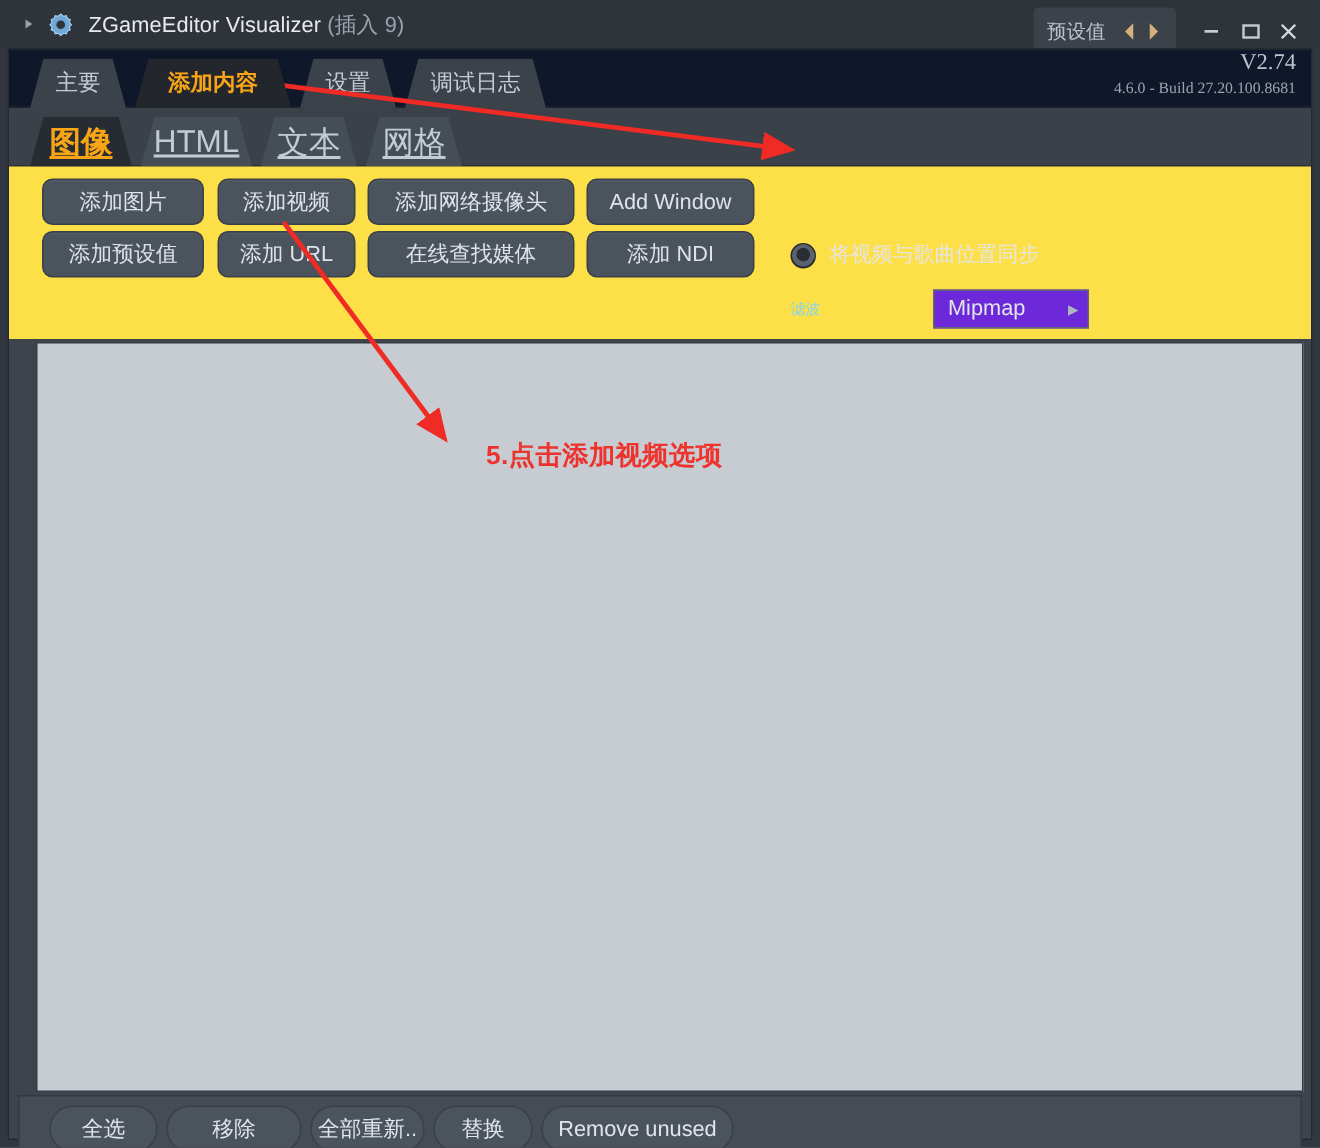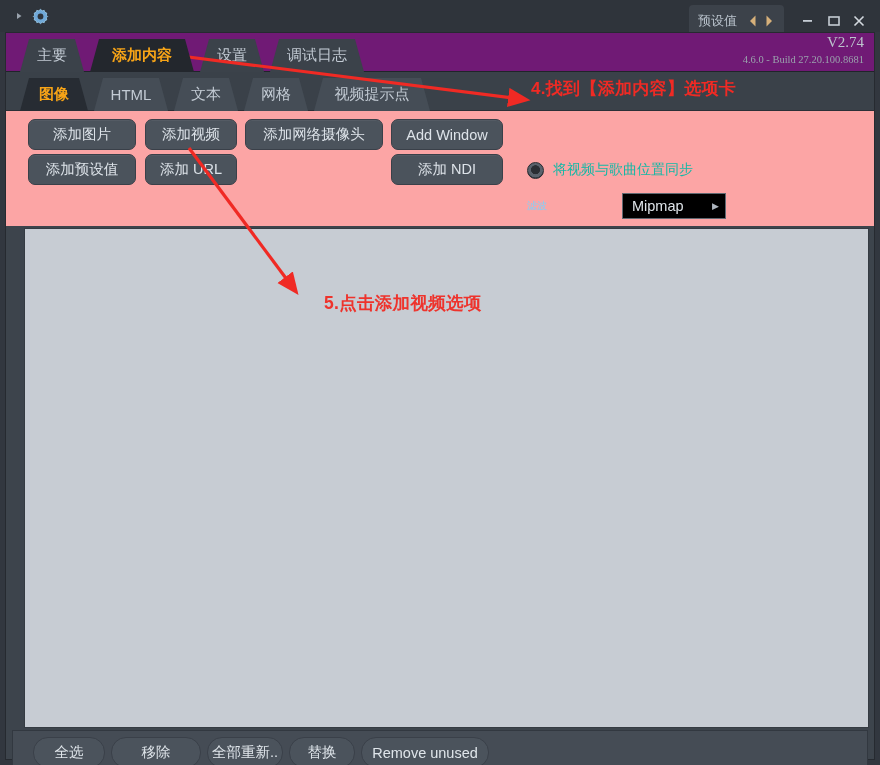--- a/index.html
+++ b/index.html
@@ -74,21 +74,21 @@
     left: 5px; top: 32px;
     width: 870px; height: 728px;
     background: #3d444c;
     border: 1px solid #262a30;
   }
 
   
   .maintabs {
     position: absolute; left: 0; top: 0;
     width: 868px; height: 39px;
-    background: #701a75;
+    background: #0f172a;
     border-bottom: 1px solid #20242a;
   }
   .tab {
     position: absolute;
     top: 6px;
     height: 33px;
     display: flex; align-items: center; justify-content: center;
     font-size: 15px;
     color: #c3cbd4;
     cursor: default;
@@ -118,40 +118,41 @@
     position: absolute; left: 0; top: 39px;
     width: 868px; height: 39px;
     background: #3a4149;
     border-bottom: 1px solid #2b3037;
   }
   .stab {
     position: absolute;
     top: 6px;
     height: 33px;
     display: flex; align-items: center; justify-content: center;
-    font-size: 15px;
+    font-size: 21px;
     color: #c3cbd4;
     background: #454d56;
     clip-path: polygon(9px 0, calc(100% - 9px) 0, 100% 100%, 0 100%);
     padding: 0 14px;
     white-space: nowrap;
     cursor: default;
+    text-decoration: underline;
   }
   .stab.active {
     background: #272c33;
     color: #f7a417;
     font-weight: bold;
     z-index: 3;
   }
 
   
   .btnarea {
     position: absolute; left: 0; top: 78px;
     width: 868px; height: 115px;
-    background: #fca5a5;
+    background: #fde047;
     text-align: center;
   }
   .pill {
     position: absolute;
     height: 31px;
     border-radius: 7px;
     background: #4b535c;
     border: 1px solid #3a4049;
     color: #dde3e9;
     font-size: 14.5px;
@@ -167,30 +168,30 @@
     left: 521px; top: 128px;
     display: flex; align-items: center;
   }
   .radio-knob {
     width: 17px; height: 17px; border-radius: 50%;
     background: radial-gradient(circle at 50% 45%, #2a2e34 0 38%, #5a626c 43% 66%, #3a4049 70% 100%);
     border: 1px solid #252a30;
     flex: 0 0 auto;
   }
   .opt-radio-label {
-    margin-left: 9px; font-size: 14px; color: #14b8a6; white-space: nowrap;
+    margin-left: 9px; font-size: 14px; color: #e5e5e5; white-space: nowrap;
   }
   .filter-row {
     position: absolute; left: 521px; top: 160px;
     display: flex; align-items: center;
   }
   .filter-label { font-size: 10px; color: #7dd3fc; width: 95px; }
   .combo {
     width: 104px; height: 26px;
-    background: #000000;
+    background: #6d28d9;
     border: 1px solid #5f6871;
     display: flex; align-items: center;
     padding: 0 6px 0 9px;
     color: #dfe5ea;
     font-size: 14.5px;
     justify-content: space-between;
   }
   .combo .caret { font-size: 9px; color: #aeb6bf; }
 
   
@@ -246,20 +247,24 @@
     <div class="tb-arrow">
       <svg width="10" height="10" viewBox="0 0 10 10">
           <path d="M3 2 L7.5 5 L3 8 Z" fill="#9aa3ad"></path>
         </svg>
     </div>
     <div class="gear">
       <svg width="17" height="17" viewBox="0 0 20 20">
         <path d="M10 1.6 L12 3.3 L14.4 2.8 L15.2 5.1 L17.4 6 L16.8 8.4 L18.4 10 L16.8 11.6 L17.4 14 L15.2 14.9 L14.4 17.2 L12 16.7 L10 18.4 L8 16.7 L5.6 17.2 L4.8 14.9 L2.6 14 L3.2 11.6 L1.6 10 L3.2 8.4 L2.6 6 L4.8 5.1 L5.6 2.8 L8 3.3 Z" fill="#6fa8d8" stroke="#9fd0ef" stroke-width="0.9"></path>
         <circle cx="10" cy="10" r="3.4" fill="#2f343b"></circle>
       </svg>
+    </div>
+    <div class="tb-title">
+      <span>ZGameEditor Visualizer</span>
+      <span class="sub">(插入 9)</span>
     </div>
 
     <div class="tb-right">
       <div class="preset-group">
         <span class="preset-label">预设值</span>
         <span class="nav-arrow">
           <svg width="12" height="14" viewBox="0 0 12 14">
               <path d="M8.5 1.5 L3 7 L8.5 12.5 Z" fill="#d6b07a"></path>
             </svg>
         </span>
@@ -315,23 +320,20 @@
         </div>
       <div class="stab" style="left:88px;width:74px;">
         <span>HTML</span>
         </div>
       <div class="stab" style="left:168px;width:64px;">
         <span>文本</span>
         </div>
       <div class="stab" style="left:238px;width:64px;">
         <span>网格</span>
         </div>
-      <div class="stab" style="left:308px;width:116px;">
-        <span>视频提示点</span>
-        </div>
     </div>
 
     <div class="btnarea">
       <div class="pill" style="left:22px;top:8px;width:108px;">
         <span>添加图片</span>
         </div>
       <div class="pill" style="left:239px;top:8px;width:138px;">
         <span>添加网络摄像头</span>
         </div>
       <div class="pill" style="left:139px;top:8px;width:92px;">
@@ -339,20 +341,23 @@
         </div>
       <div class="pill" style="left:385px;top:8px;width:112px;">
         <span>Add Window</span>
         </div>
 
       <div class="pill" style="left:139px;top:43px;width:92px;">
         <span>添加 URL</span>
         </div>
       <div class="pill" style="left:22px;top:43px;width:108px;">
         <span>添加预设值</span>
+        </div>
+      <div class="pill" style="left:239px;top:43px;width:138px;">
+        <span>在线查找媒体</span>
         </div>
       <div class="pill" style="left:385px;top:43px;width:112px;">
         <span>添加 NDI</span>
         </div>
     </div>
 
     <div class="opt-radio">
       <span class="radio-knob"></span>
       <span class="opt-radio-label">将视频与歌曲位置同步</span>
     </div>
@@ -389,16 +394,15 @@
   <svg class="arrows" viewBox="0 0 880 765">
     <defs>
       <marker id="ah" markerWidth="9" markerHeight="9" refX="1.5" refY="3" orient="auto">
         <path d="M0,0 L0,6 L7,3 z" fill="#f02a24"></path>
       </marker>
     </defs>
     <line x1="157" y1="53" x2="513" y2="98" stroke="#f02a24" stroke-width="3.2" marker-end="url(#ah)"></line>
     <line x1="189" y1="148" x2="288" y2="281" stroke="#f02a24" stroke-width="3.2" marker-end="url(#ah)"></line>
   </svg>
 
-  <div class="anno" id="anno1">4.找到【添加内容】选项卡</div>
   <div class="anno" id="anno2">5.点击添加视频选项</div>
 
 </div>
 
 </body></html>

